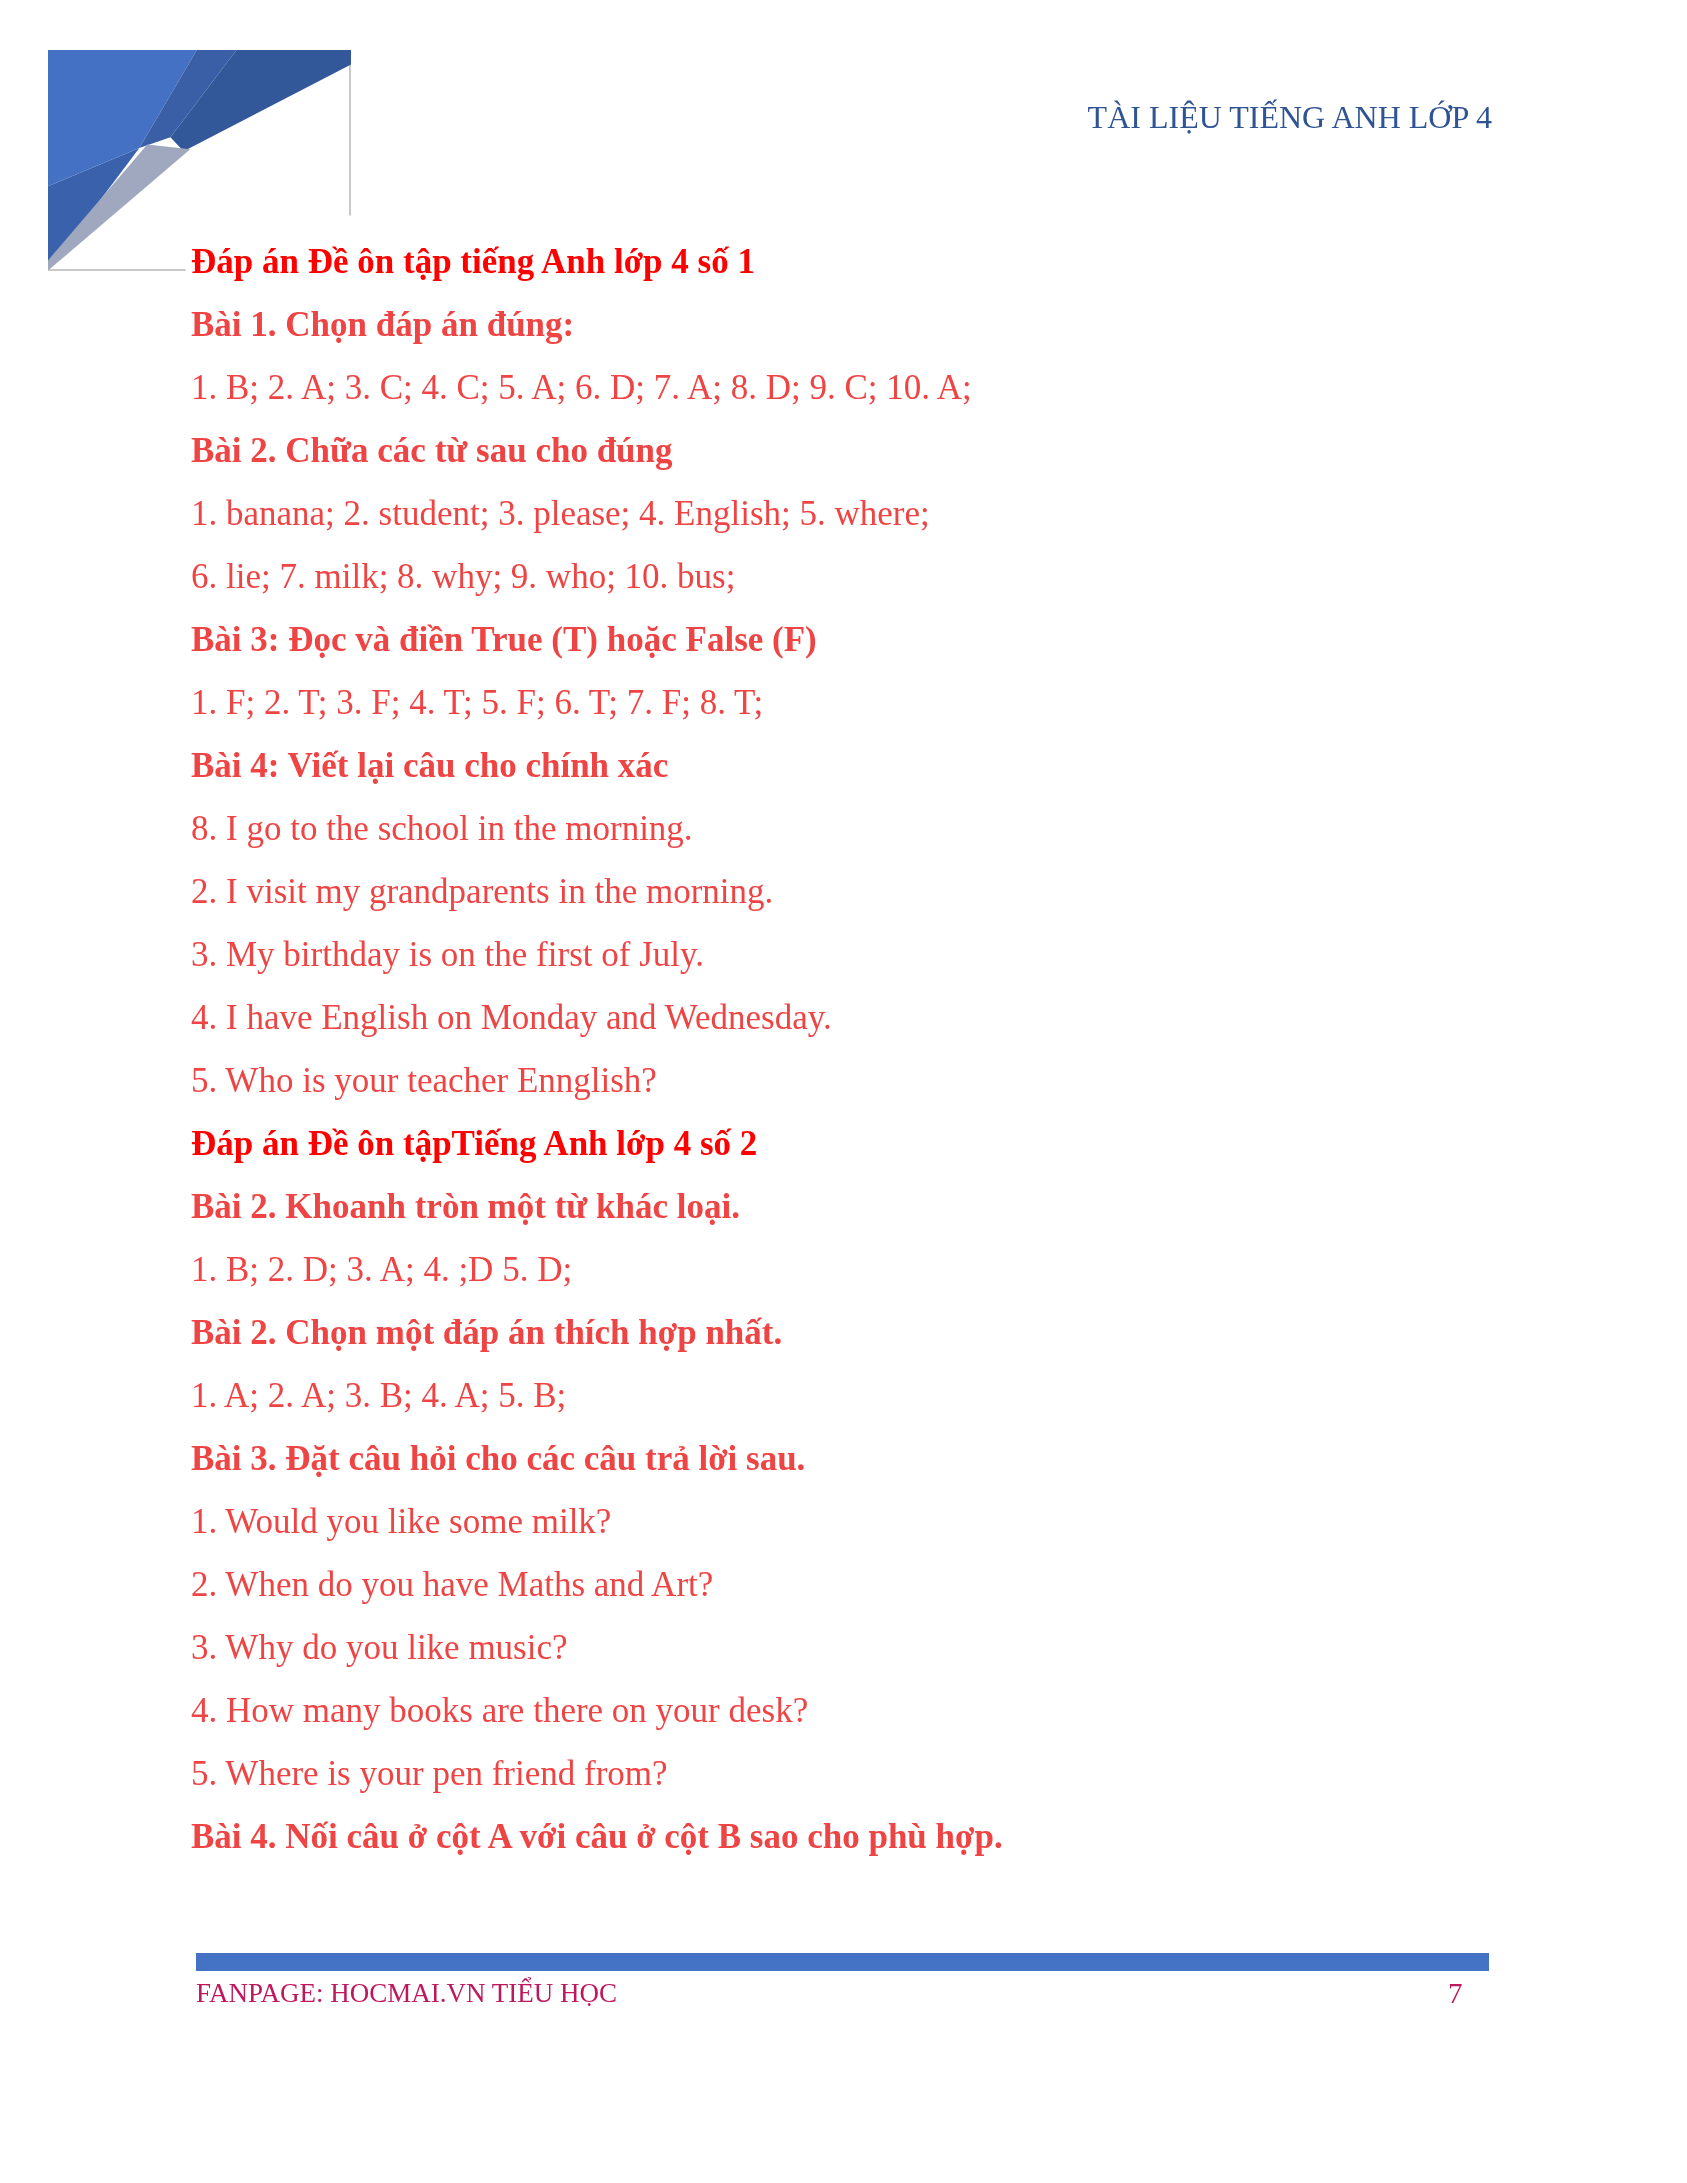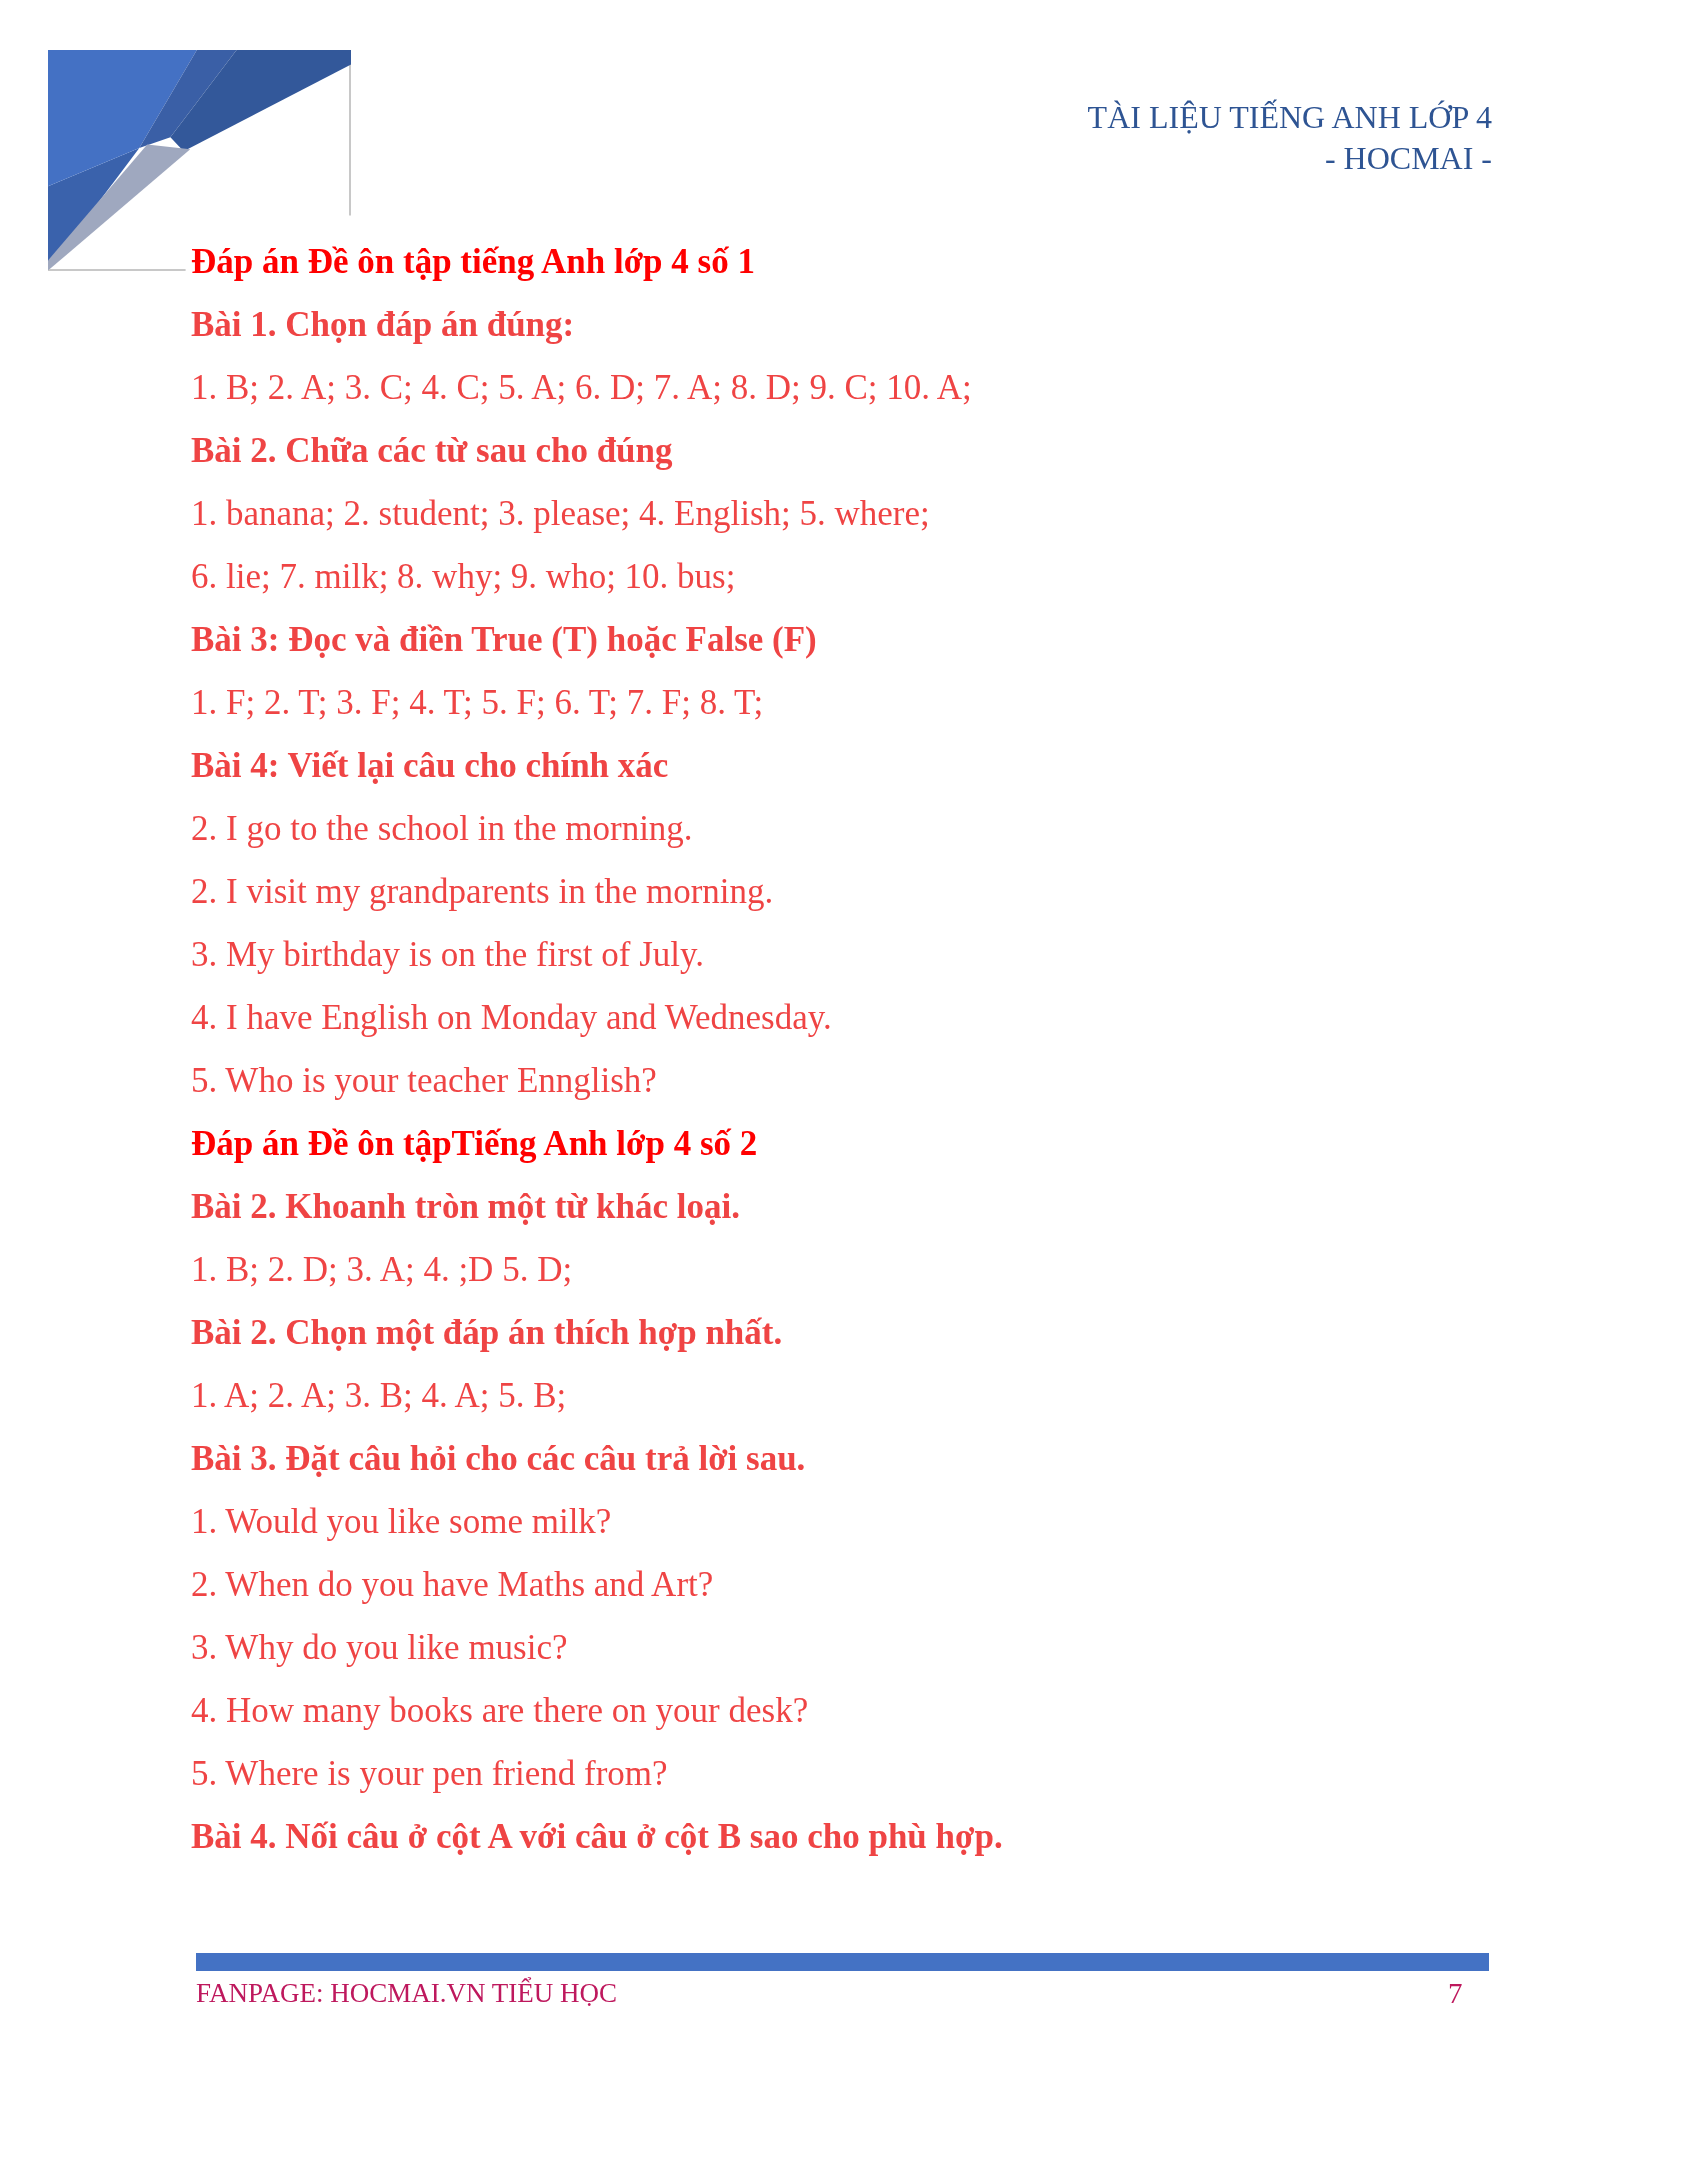--- a/index.html
+++ b/index.html
@@ -66,34 +66,33 @@
       <polygon points="225,0 285,0 185,132 138,148" fill="#3A5FA6"></polygon>
 
       <polygon points="285,0 458,0 458,22 205,153 185,132" fill="#33589A"></polygon>
 
       <polygon points="150,143 215,150 4,330 0,332 0,318" fill="#9FA8BF"></polygon>
     </svg>
   </div>
 
   <div class="header" style="color: rgb(46, 84, 147); text-align: right;">
     <div>TÀI LIỆU TIẾNG ANH LỚP 4</div>
-    <div>- HOCMAI -</div>
   </div>
 
   <div class="doc-content">
       <p class="t-red" style="color: rgb(255, 0, 0);">Đáp án Đề ôn tập tiếng Anh lớp 4 số 1</p>
       <p class="t-bold">Bài 1. Chọn đáp án đúng:</p>
       <p class="t-normal">1. B; 2. A; 3. C; 4. C; 5. A; 6. D; 7. A; 8. D; 9. C; 10. A;</p>
       <p class="t-bold">Bài 2. Chữa các từ sau cho đúng</p>
       <p class="t-normal">1. banana; 2. student; 3. please; 4. English; 5. where;</p>
       <p class="t-normal">6. lie; 7. milk; 8. why; 9. who; 10. bus;</p>
       <p class="t-bold">Bài 3: Đọc và điền True (T) hoặc False (F)</p>
       <p class="t-normal">1. F; 2. T; 3. F; 4. T; 5. F; 6. T; 7. F; 8. T;</p>
       <p class="t-bold">Bài 4: Viết lại câu cho chính xác</p>
-      <p class="t-normal">2. I go to the school in the morning.</p>
+      <p class="t-normal">8. I go to the school in the morning.</p>
       <p class="t-normal">2. I visit my grandparents in the morning.</p>
       <p class="t-normal">3. My birthday is on the first of July.</p>
       <p class="t-normal">4. I have English on Monday and Wednesday.</p>
       <p class="t-normal">5. Who is your teacher Ennglish?</p>
       <p class="t-red" style="color: rgb(255, 0, 0);">Đáp án Đề ôn tậpTiếng Anh lớp 4 số 2</p>
       <p class="t-bold">Bài 2. Khoanh tròn một từ khác loại.</p>
       <p class="t-normal">1. B; 2. D; 3. A; 4. ;D 5. D;</p>
       <p class="t-bold">Bài 2. Chọn một đáp án thích hợp nhất.</p>
       <p class="t-normal">1. A; 2. A; 3. B; 4. A; 5. B;</p>
       <p class="t-bold">Bài 3. Đặt câu hỏi cho các câu trả lời sau.</p>

